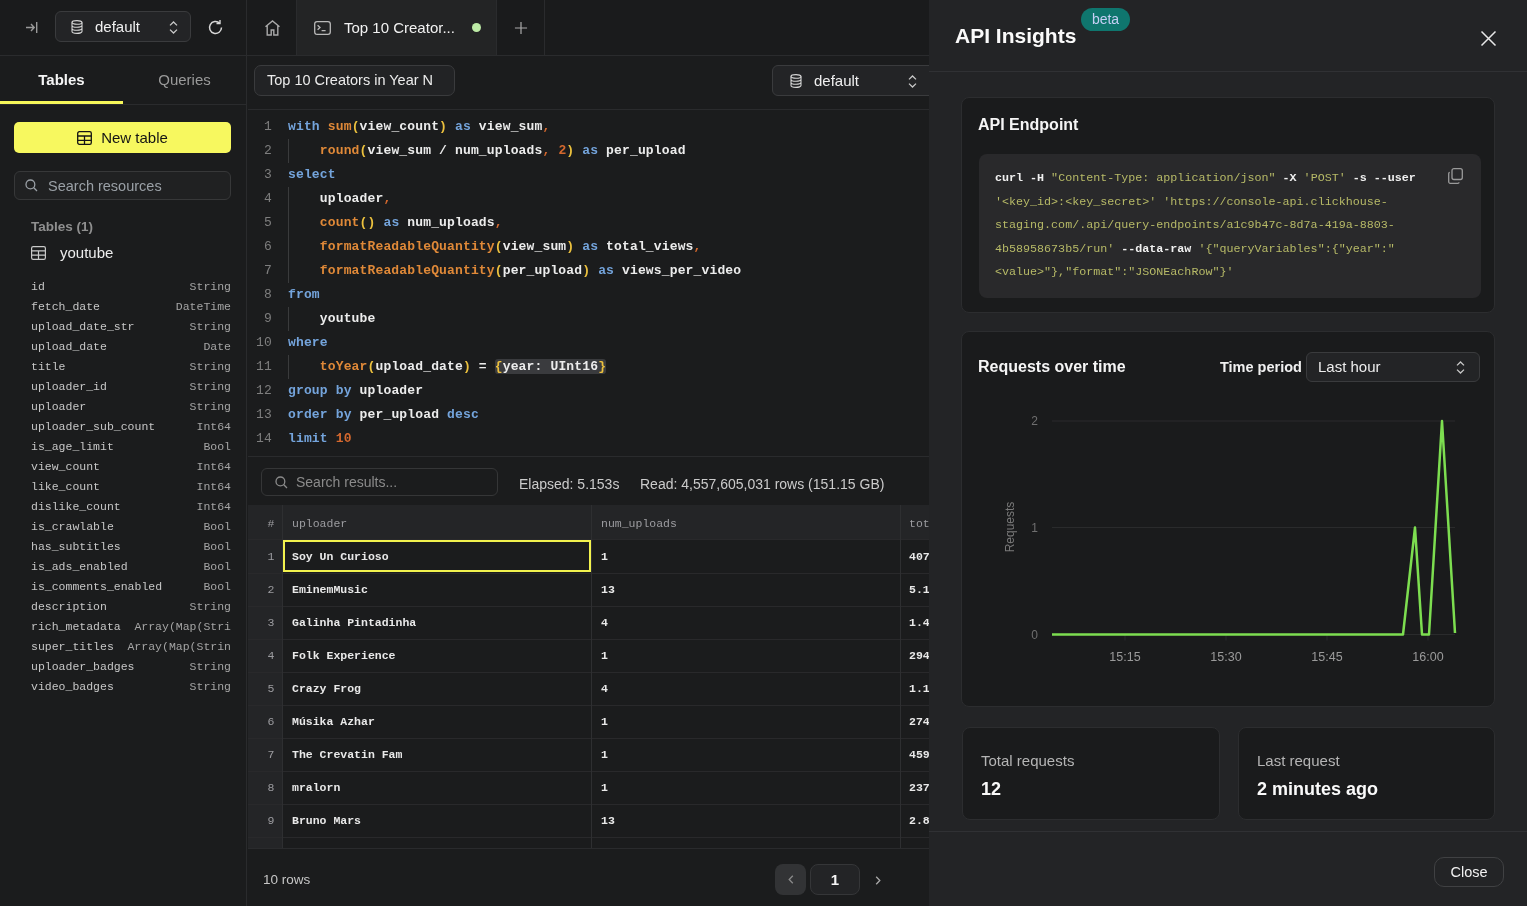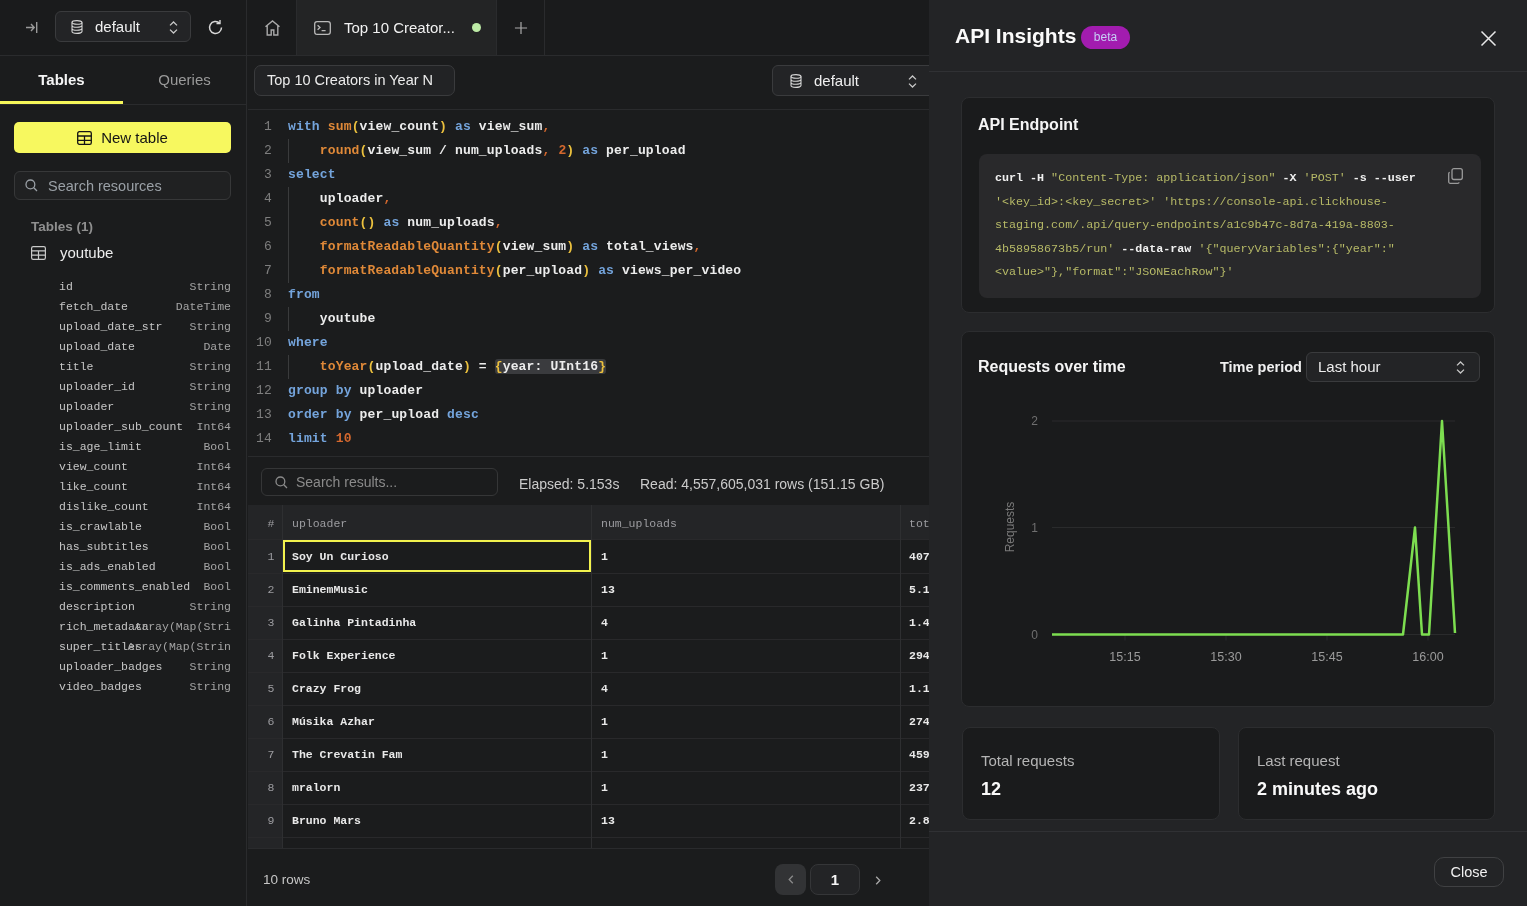--- a/index.html
+++ b/index.html
@@ -28,21 +28,21 @@
   #sb-tabs .t2 { position:absolute; left:123px; top:0; width:123px; height:49px; line-height:47px; text-align:center; color:#9a9a9a; font-size:15px; }
   #sb-tabs .under { position:absolute; left:0; bottom:0; width:123px; height:3px; background:#f6f75a; }
   #btn-new { left:14px; top:66px; width:217px; height:31px; background:#f7f85f; border-radius:5px; display:flex; align-items:center; justify-content:center; color:#141414; font-size:15px; }
   #btn-new span { margin-left:9px; }
   #sb-search { left:14px; top:115px; width:217px; height:29px; border:1px solid #373839; background:#202122; border-radius:6px; display:flex; align-items:center; padding:0 10px; }
   #sb-search span { color:#9aa0a6; font-size:14.5px; margin-left:10px; }
   #sb-cap { left:31px; top:163px; color:#8f8f8f; font-size:13.5px; font-weight:700; }
   #sb-yt { left:31px; top:188px; display:flex; align-items:center; }
   #sb-yt span { color:#ececec; font-size:15px; margin-left:14px; }
   #collist { left:31px; top:224px; width:200px; }
-  #collist .r { height:20px; position:relative;margin-left:28px; }
+  #collist .r { height:20px; position:relative; }
   #collist .n { position:absolute; left:0; top:0; font-size:11.5px; color:#c6c6c6; white-space:pre; }
   #collist .t { position:absolute; right:0; top:0; font-size:11.5px; color:#a4a4a4; white-space:pre; }
 
   
   #toolbar { left:248px; top:56px; width:1279px; height:54px; border-bottom:1px solid #2a2b2d; background:#1b1c1d; }
   #q-title { left:254px; top:65px; width:201px; height:31px; border:1px solid #3a3b3d; background:#222325; border-radius:7px; line-height:29px; padding-left:12px; color:#ececec; font-size:14.5px; }
   #db-chip2 { left:772px; top:65px; width:168px; height:31px; padding:0 17px; }
   #db-chip2 .txt { color:#f0f0f0; font-size:15px; margin-left:12px; }
   #code { left:248px; top:111px; width:1279px; height:346px; border-bottom:1px solid #2a2b2d; }
   .cl { position:absolute; left:0; height:24px; line-height:24px; white-space:pre; font-size:13px; letter-spacing:0.15px; }
@@ -70,21 +70,21 @@
   
   #res-foot { left:248px; top:848px; width:1279px; height:58px; border-top:1px solid #2a2b2d; }
   #foot-rows { left:263px; top:872px; color:#c6c6c6; font-size:13.5px; }
   #pg-prev { left:775px; top:864px; width:31px; height:31px; background:#323335; border-radius:8px; display:flex; align-items:center; justify-content:center; }
   #pg-one { left:810px; top:864px; width:50px; height:31px; background:#232426; border:1px solid #353638; border-radius:8px; line-height:29px; text-align:center; color:#f5f5f5; font-size:15px; font-weight:700; }
   #pg-next { left:870px; top:868px; width:16px; height:24px; display:flex; align-items:center; justify-content:center; }
 
   
   #panel { left:929px; top:0; width:598px; height:906px; background:#232426; }
   #p-title { left:26px; top:24px; font-size:21px; font-weight:700; color:#fafafa; }
-  #p-beta { left:152px; top:26px; width:49px; height:23px; background:#a21caf; border-radius:12px; text-align:center; line-height:23px; color:#c6cff5; font-size:12px; }
+  #p-beta { left:152px; top:8px; width:49px; height:23px; background:#0f766e; border-radius:12px; text-align:center; line-height:23px; color:#c6cff5; font-size:14px; }
   #p-x { left:551px; top:30px; }
   .pdiv { left:0; width:598px; height:1px; background:#303134; }
   .card { position:absolute; background:#1a1b1c; border:1px solid #2c2d2f; border-radius:8px; }
   .cardtitle { position:absolute; font-size:16px; font-weight:700; color:#f5f5f5; }
   #ep-code { position:absolute; left:17px; top:56px; width:502px; height:144px; background:#29292b; border-radius:8px; }
   #ep-code .ln2 { position:absolute; left:16px; white-space:pre; font-size:11.7px; line-height:23.5px; font-family:"Liberation Mono", monospace; color:#b7ba67; }
   #ep-code b { color:#f0f0f0; font-weight:700; }
   #tp-label { position:absolute; left:258px; top:27px; font-size:14.5px; font-weight:700; color:#f0f0f0; }
   #tp-select { position:absolute; left:344px; top:20px; width:174px; height:30px; border:1px solid #3a3b3d; background:#232426; border-radius:6px; line-height:28px; padding-left:11px; font-size:15px; color:#ededed; }
   .statlabel { position:absolute; left:18px; top:24px; font-size:15px; color:#b5b5b5; }

